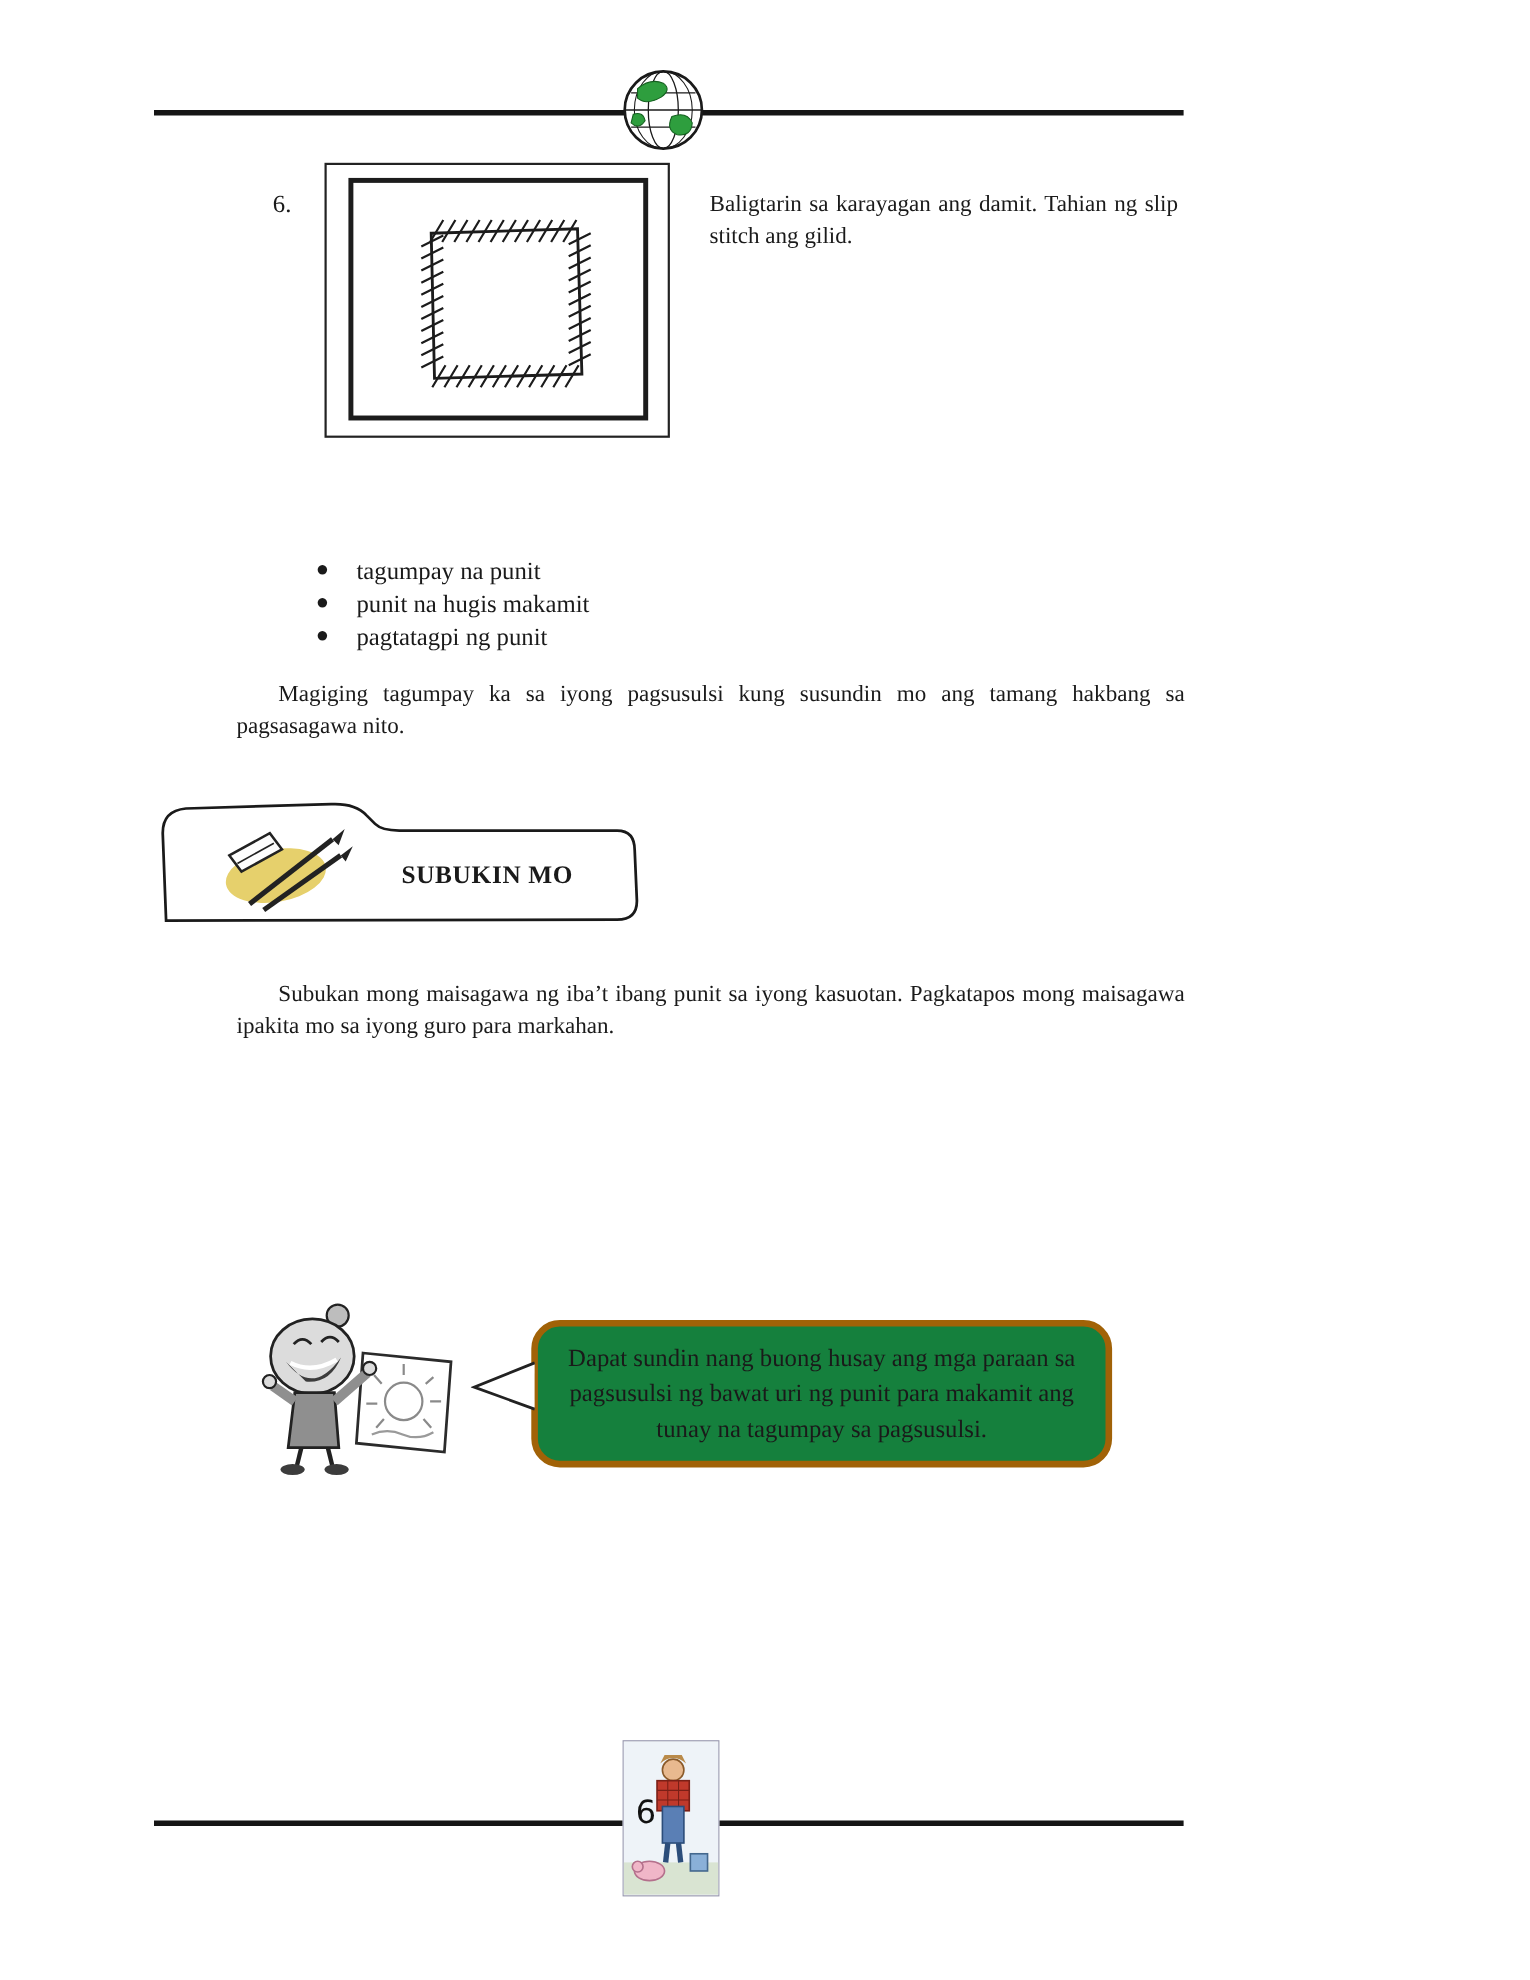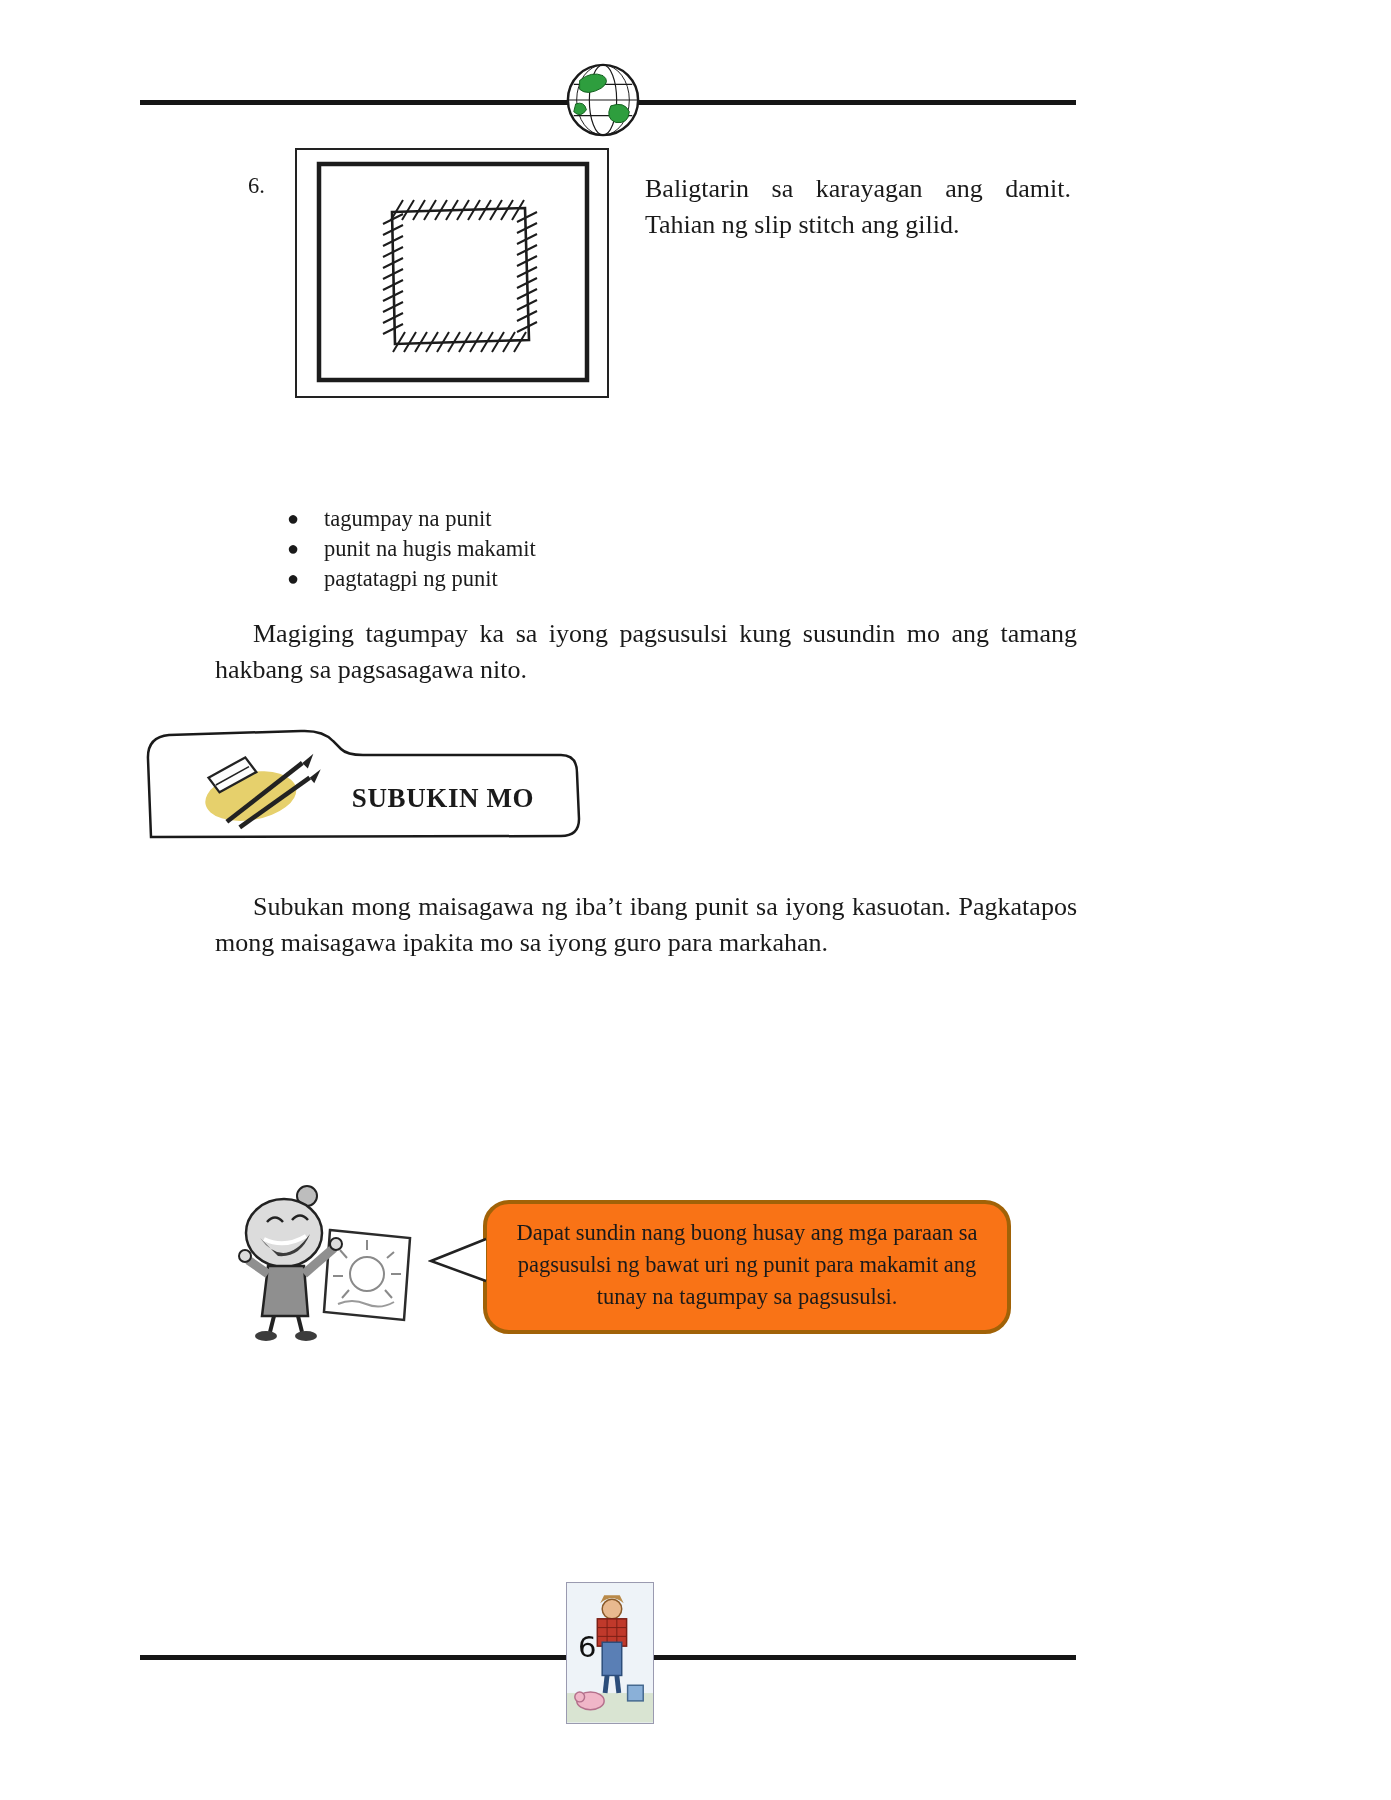--- a/index.html
+++ b/index.html
@@ -3,35 +3,35 @@
 <meta charset="utf-8">
 <style>
   * { margin:0; padding:0; box-sizing:border-box; }
   html,body { background:#ffffff; }
   .page {
     position:relative; width:1391px; height:1800px; background:#ffffff;
     font-family:"Liberation Serif", serif; color:#1a1a1a; overflow:hidden;
   }
   .rule { position:absolute; background:#151515; height:5px; }
   .abs { position:absolute; }
-  .txt { font-size:26px; line-height:1.38; text-align:justify; }
+  .txt { font-size:21px; line-height:1.38; text-align:justify; }
   .step-number { font-size:22.5px; }
   .diagram-box { border:2px solid #222; background:#fff; }
   .bullets { list-style:none; }
   .bullets li { font-size:22.5px; line-height:30px; position:relative; padding-left:37px; }
   .bullets li .dot { position:absolute; left:0; top:-1px; font-size:20px; }
   .indent { text-indent:38px; }
   .banner { position:absolute; }
   .banner svg.shape { position:absolute; left:0; top:0; }
   .banner-label {
-    position:absolute; font-weight:bold; font-size:27px; letter-spacing:0.6px;
+    position:absolute; font-weight:bold; font-size:23px; letter-spacing:0.6px;
     text-align:center; width:220px;
   }
   .bubble {
-    position:absolute; background:#f97316; border:4px solid #a16207; border-radius:26px;
+    position:absolute; background:#15803d; border:6px solid #a16207; border-radius:26px;
   }
   .bubble-text { font-size:22.5px; line-height:1.42; text-align:center; padding:13px 26px; }
   .pagenum { position:absolute; font-family:"DejaVu Sans", sans-serif; font-size:29px; color:#111; z-index:6; }
   .footer-img { position:absolute; border:1px solid #9a9ab0; background:#eef2f6; z-index:5; }
 </style>
 </head>
 <body>
 
 <div class="page">
 

